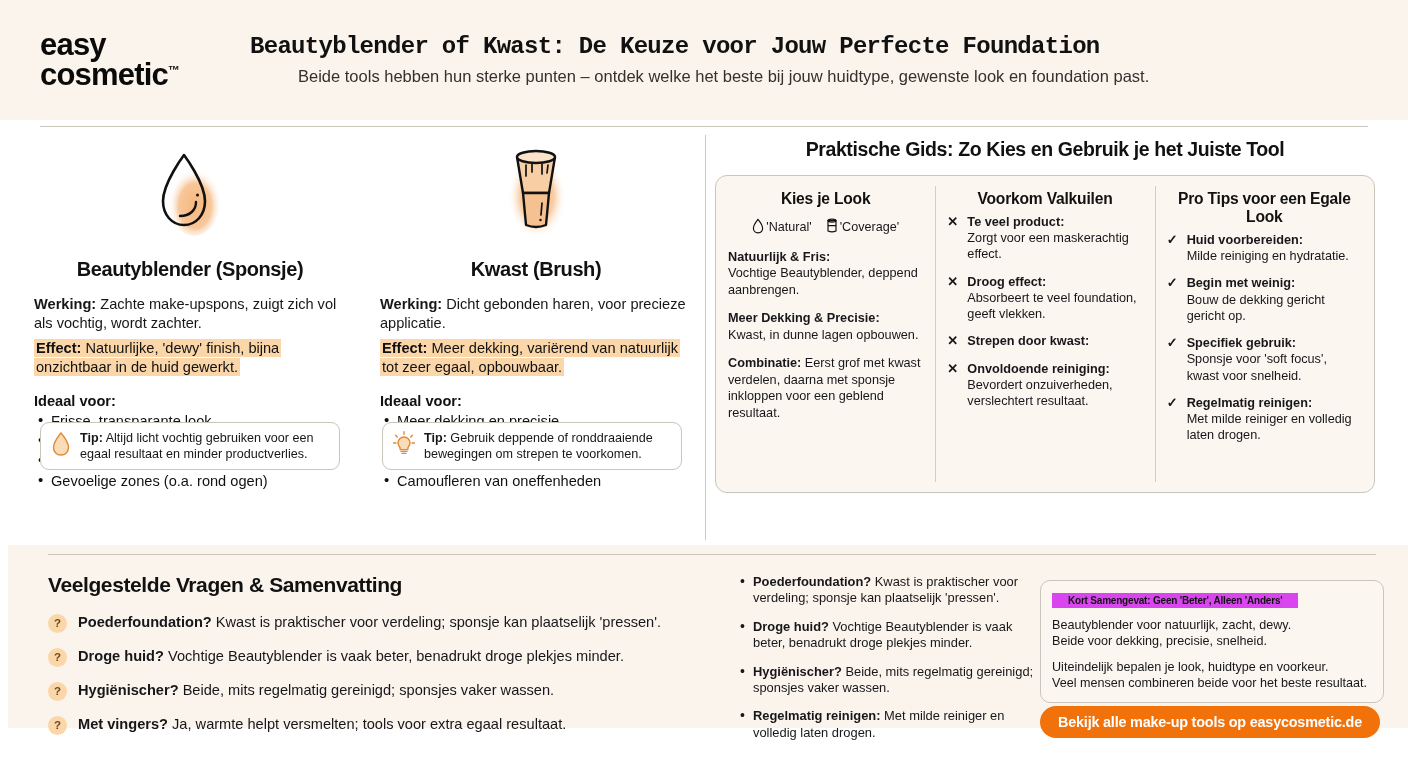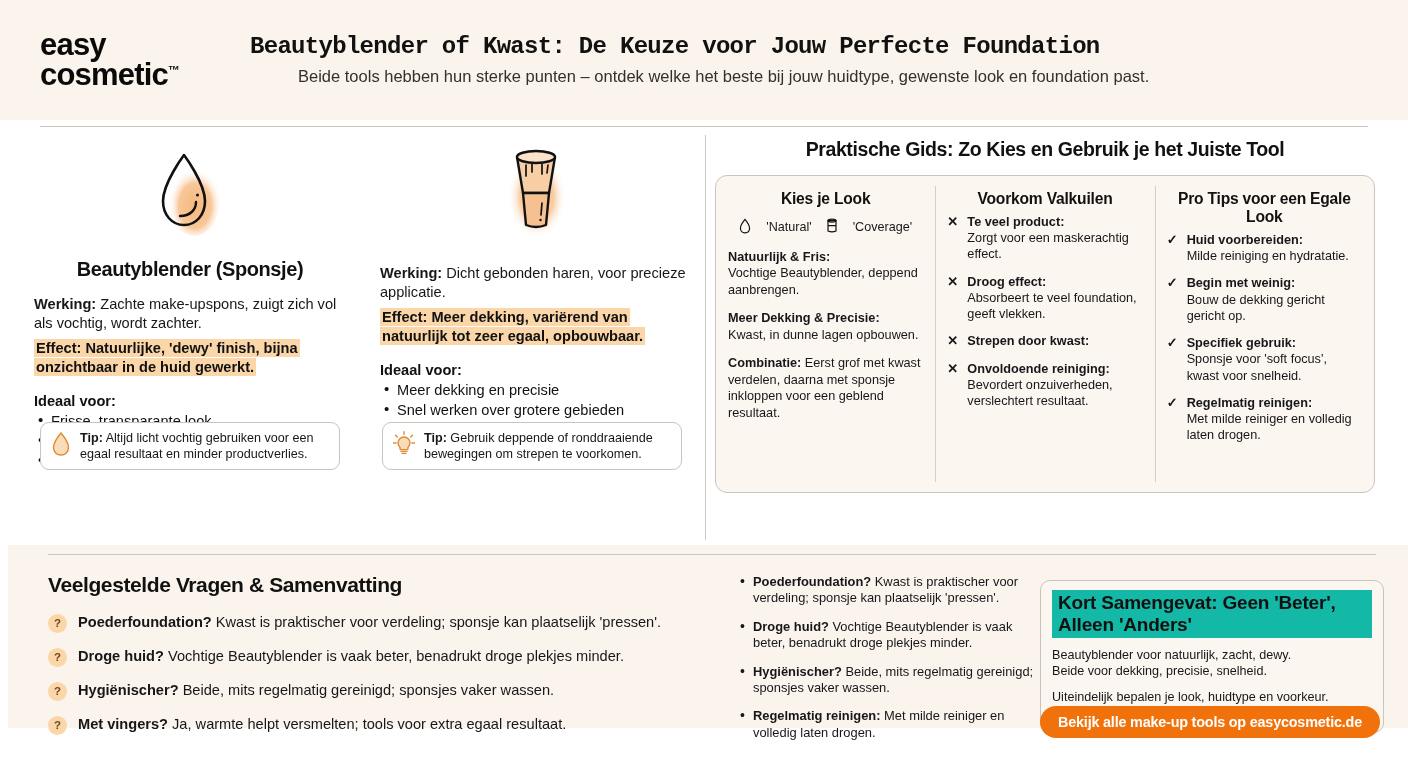--- a/index.html
+++ b/index.html
@@ -61,21 +61,21 @@
   .prod-title {
     text-align:center; font-size:20px; font-weight:800; letter-spacing:-0.4px;
     margin-top: 8px; color:#111;
   }
   .prod-para {
     font-size:14.6px; line-height:1.30; margin-top:14px; color:#17161a;
   }
   .prod-para b { font-weight:800; }
   .hl {
     display:inline; background:#fbd6a8; box-decoration-break: clone;
-    -webkit-box-decoration-break: clone; padding: 1px 2px; font-weight: bold;
+    -webkit-box-decoration-break: clone; padding: 1px 2px;
   }
   .hl-block {
     margin-top: 6px; font-size:14.6px; line-height:1.30;
   }
   .ideal-head { font-size:14.6px; font-weight:800; margin-top:16px; }
   .ideal-list { list-style:none; margin-top:2px; }
   .ideal-list li {
     font-size:14.6px; line-height:1.38; padding-left:17px; position:relative;
   }
   .ideal-list li:before {
@@ -108,21 +108,21 @@
     width:1px; background:#d3cec6;
   }
   .gcol-title {
     text-align:center; font-size:15.6px; font-weight:800; line-height:1.15;
     color:#111; letter-spacing:-0.2px;
   }
   .look-chips {
     display:flex; justify-content:center; align-items:center; gap:14px;
     margin-top:10px; font-size:12.6px; color:#17161a;
   }
-  .chip { display:flex; align-items:center; gap:15px; }
+  .chip { display:flex; align-items:center; gap:2px; }
   .gtext { font-size:12.7px; line-height:1.30; margin-top:12px; color:#17161a; }
   .gtext b { font-weight:800; }
   .glist { list-style:none; margin-top:4px; }
   .glist li {
     display:flex; gap:7px; margin-top:11px;
     font-size:12.7px; line-height:1.28; color:#17161a;
   }
   .glist li:first-child { margin-top:6px; }
   .glist .mark { flex:0 0 13px; font-size:13px; line-height:1.25; font-weight:600; }
   .glist b { font-weight:800; }
@@ -161,22 +161,22 @@
     content:"\2022"; position:absolute; left:2px; top:-1px; font-size:14px;
   }
   .midlist b { font-weight:800; }
 
   .summary {
     position:absolute; left:1032px; top:580px; width:344px;
     border:1px solid #c9c4bc; border-radius:10px; background:#fbf6ef;
     padding:9px 11px 11px 11px;
   }
   .sum-head {
-    display:inline-block; background:#14b8a6; padding:2px 6px;
-    font-size:19px; font-weight:800; color:#111; letter-spacing:-0.2px;
+    display:inline-block; background:#d946ef; padding:2px 16px;
+    font-size:10px; font-weight:800; color:#111; letter-spacing:-0.2px;
   }
   .sum-p { font-size:12.6px; line-height:1.30; margin-top:9px; color:#17161a; }
 
   .cta {
     position:absolute; left:1032px; top:706px; width:340px; height:32px;
     background:#f1720b; border-radius:16px; border:none;
     color:#ffffff; font-size:14.4px; font-weight:800; letter-spacing:-0.2px;
     font-family:"Liberation Sans", sans-serif; cursor:pointer;
     display:flex; align-items:center; justify-content:center;
   }
@@ -224,20 +224,21 @@
         <b>Werking:</b><span> Zachte make-upspons, zuigt zich vol als vochtig, wordt zachter.</span>
       </div>
       <div class="hl-block">
         <span class="hl"><b>Effect:</b><span> Natuurlijke, 'dewy' finish, bijna onzichtbaar in de huid gewerkt.</span></span>
       </div>
       <div class="ideal-head">Ideaal voor:</div>
       <ul class="ideal-list">
         <li>Frisse, transparante look</li>
         <li>Vloeibare, dunne texturen</li>
         <li>Subtiel blenden van randen</li>
+        <li>Gevoelige zones (o.a. rond ogen)</li>
       </ul>
     </div>
 
     <div class="tipbox left">
       <span>
         <svg width="20" height="26" viewBox="0 0 20 26" aria-hidden="true">
           <path d="M10 2 C10 2 2.5 11 2.5 16.5 C2.5 21 5.8 24 10 24 C14.2 24 17.5 21 17.5 16.5 C17.5 11 10 2 10 2 Z" fill="#fbdcb8" stroke="#e08a36" stroke-width="1.4"></path>
         </svg>
       </span>
       <span class="tip-text">
@@ -257,20 +258,21 @@
           </defs>
           <rect x="18" y="12" width="56" height="80" rx="14" fill="url(#brg)"></rect>
           <path d="M26 12 L64 12 L58 48 L32 48 Z" fill="#f8cfa5" stroke="#111" stroke-width="2.4" stroke-linejoin="round"></path>
           <ellipse cx="45" cy="12" rx="19" ry="6" fill="#fbe3cb" stroke="#111" stroke-width="2.4"></ellipse>
           <path d="M32 48 L58 48 L55 80 Q45 84 35 80 Z" fill="#f6c190" stroke="#111" stroke-width="2.4" stroke-linejoin="round"></path>
           <path d="M35 20 L35 31 M41 19 L41 27 M51 19 L51 29 M57 20 L56 28" stroke="#111" stroke-width="1.7" stroke-linecap="round"></path>
           <path d="M51 58 L50 70" stroke="#111" stroke-width="1.7" stroke-linecap="round"></path>
           <circle cx="49.5" cy="75" r="1.2" fill="#111"></circle>
         </svg>
       </div>
+      <div class="prod-title">Kwast (Brush)</div>
       <div class="prod-para">
         <b>Werking:</b><span> Dicht gebonden haren, voor precieze applicatie.</span>
       </div>
       <div class="hl-block">
         <span class="hl"><b>Effect:</b><span> Meer dekking, variërend van natuurlijk tot zeer egaal, opbouwbaar.</span></span>
       </div>
       <div class="ideal-head">Ideaal voor:</div>
       <ul class="ideal-list">
         <li>Meer dekking en precisie</li>
         <li>Snel werken over grotere gebieden</li>

